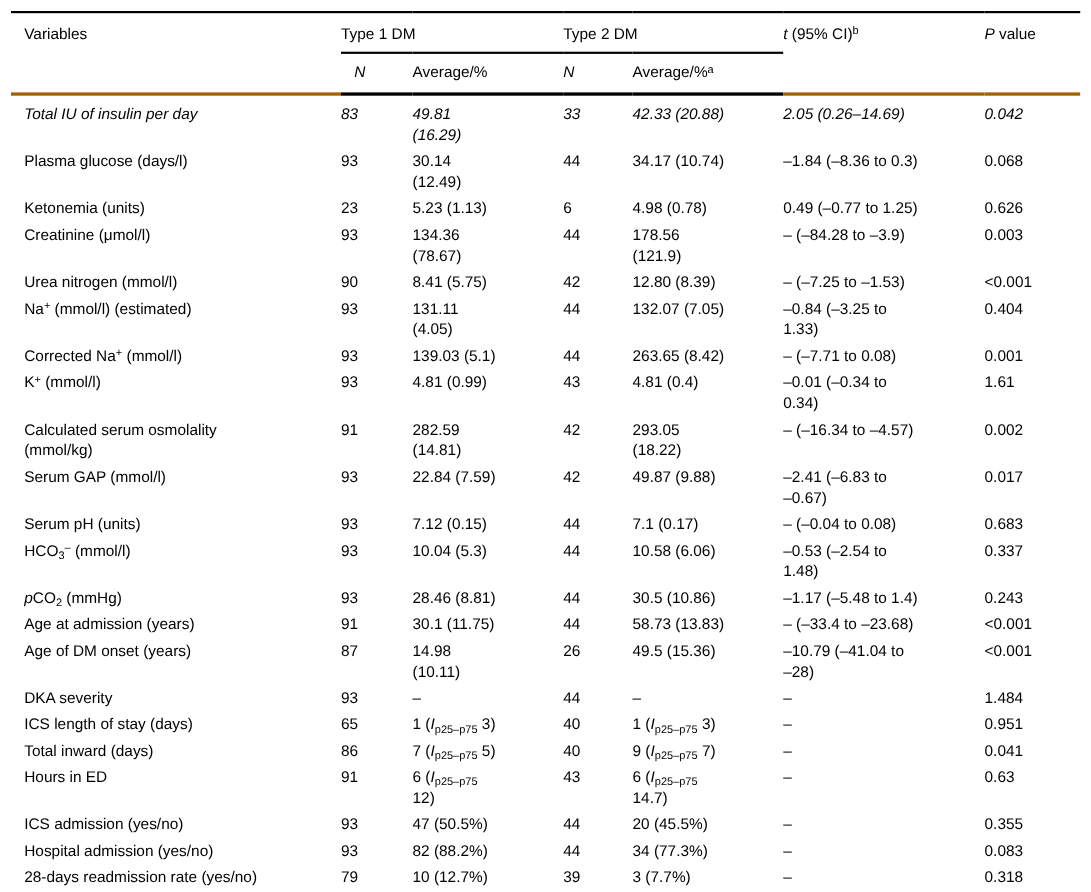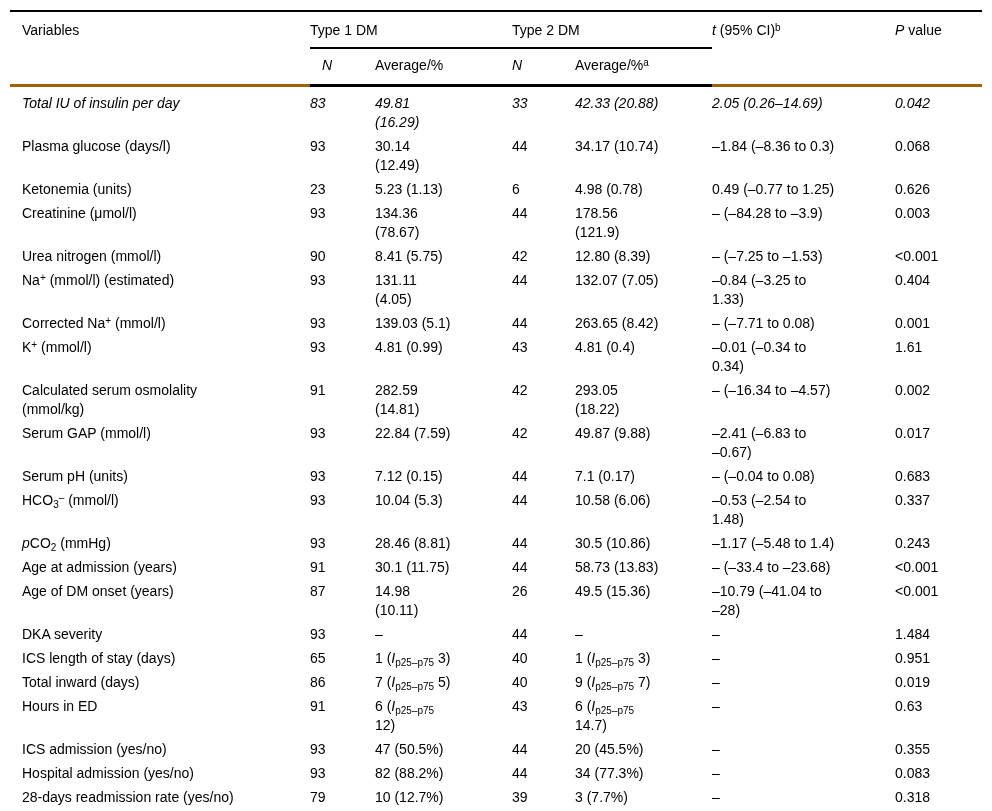--- a/index.html
+++ b/index.html
@@ -254,21 +254,21 @@
     <td>0.951</td>
   </tr>
 
   <tr>
     <td>Total inward (days)</td>
     <td>86</td>
     <td>7 (<i>I</i><sub>p25–p75</sub> 5)</td>
     <td>40</td>
     <td>9 (<i>I</i><sub>p25–p75</sub> 7)</td>
     <td>–</td>
-    <td>0.019</td>
+    <td>0.041</td>
   </tr>
 
   <tr>
     <td>Hours in ED</td>
     <td>91</td>
     <td>6 (<i>I</i><sub>p25–p75</sub><br>12)</td>
     <td>43</td>
     <td>6 (<i>I</i><sub>p25–p75</sub><br>14.7)</td>
     <td>–</td>
     <td>0.63</td>

